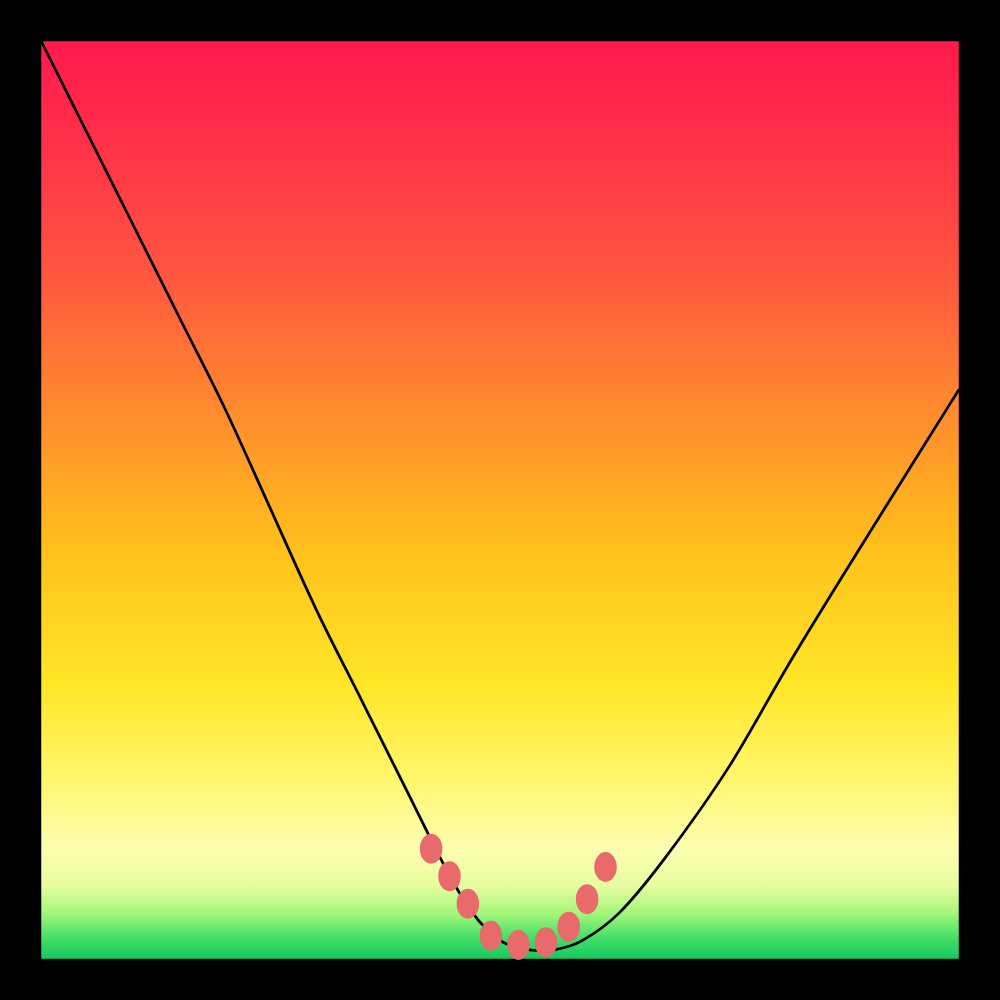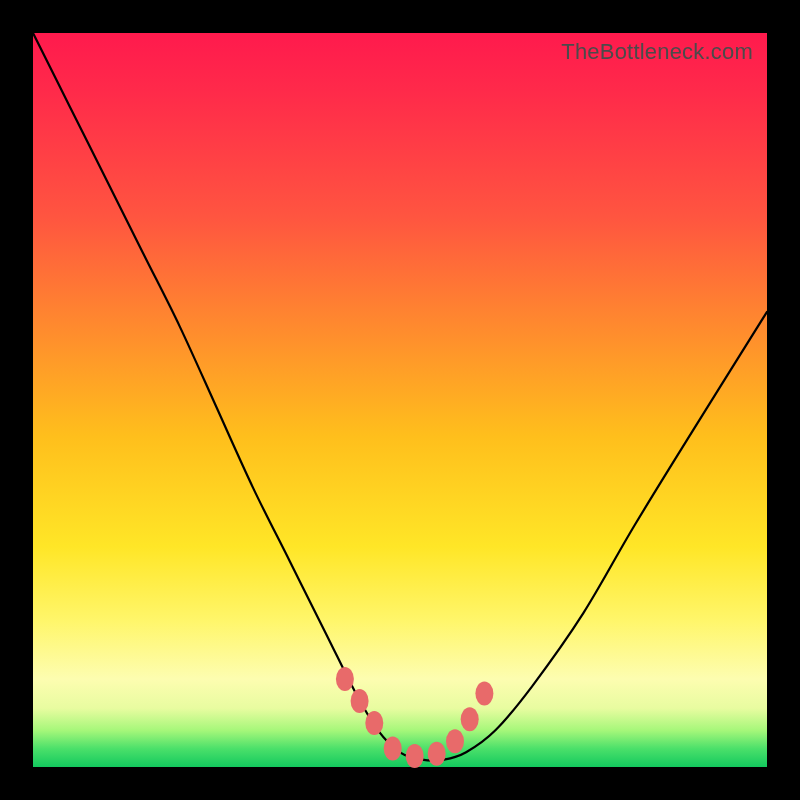--- a/index.html
+++ b/index.html
@@ -70,21 +70,20 @@
     fill: #e86a6a;
     stroke: none;
   }
 </style>
 </head>
 <body>
 
 <div class="frame">
   <div class="plot-area">
 
-    <div class="attribution">TheBottleneck.com</div>
 
     <svg class="overlay" viewBox="0 0 734 734">
       <path id="curve-path" class="curve" d="M 0.0 0.0 C 6.1 12.2, 24.5 48.9, 36.7 73.4 C 48.9 97.9, 61.2 122.3, 73.4 146.8 C 85.6 171.3, 97.9 195.7, 110.1 220.2 C 122.3 244.7, 134.6 267.9, 146.8 293.6 C 159.0 319.3, 171.3 347.4, 183.5 374.3 C 195.7 401.3, 208.0 429.4, 220.2 455.1 C 232.4 480.8, 244.7 504.0, 256.9 528.5 C 269.1 552.9, 282.6 579.9, 293.6 601.9 C 304.6 623.9, 314.4 644.7, 323.0 660.6 C 331.5 676.5, 337.6 687.5, 345.0 697.3 C 352.3 707.1, 359.7 714.4, 367.0 719.3 C 374.3 724.2, 381.7 725.4, 389.0 726.7 C 396.4 727.9, 403.7 727.9, 411.0 726.7 C 418.4 725.4, 424.5 724.2, 433.1 719.3 C 441.6 714.4, 451.4 708.3, 462.4 697.3 C 473.4 686.3, 484.4 672.8, 499.1 653.3 C 513.8 633.7, 533.4 606.8, 550.5 579.9 C 567.6 552.9, 583.5 522.4, 601.9 491.8 C 620.2 461.2, 638.6 431.8, 660.6 396.4 C 682.6 360.9, 721.8 298.5, 734.0 278.9"></path>
       <g id="markers-group">
           <ellipse cx="311.9" cy="645.9" rx="9" ry="12" class="marker"></ellipse>
           <ellipse cx="326.6" cy="667.9" rx="9" ry="12" class="marker"></ellipse>
           <ellipse cx="341.3" cy="690.0" rx="9" ry="12" class="marker"></ellipse>
           <ellipse cx="359.7" cy="715.6" rx="9" ry="12" class="marker"></ellipse>
           <ellipse cx="381.7" cy="723.0" rx="9" ry="12" class="marker"></ellipse>
           <ellipse cx="403.7" cy="720.8" rx="9" ry="12" class="marker"></ellipse>

